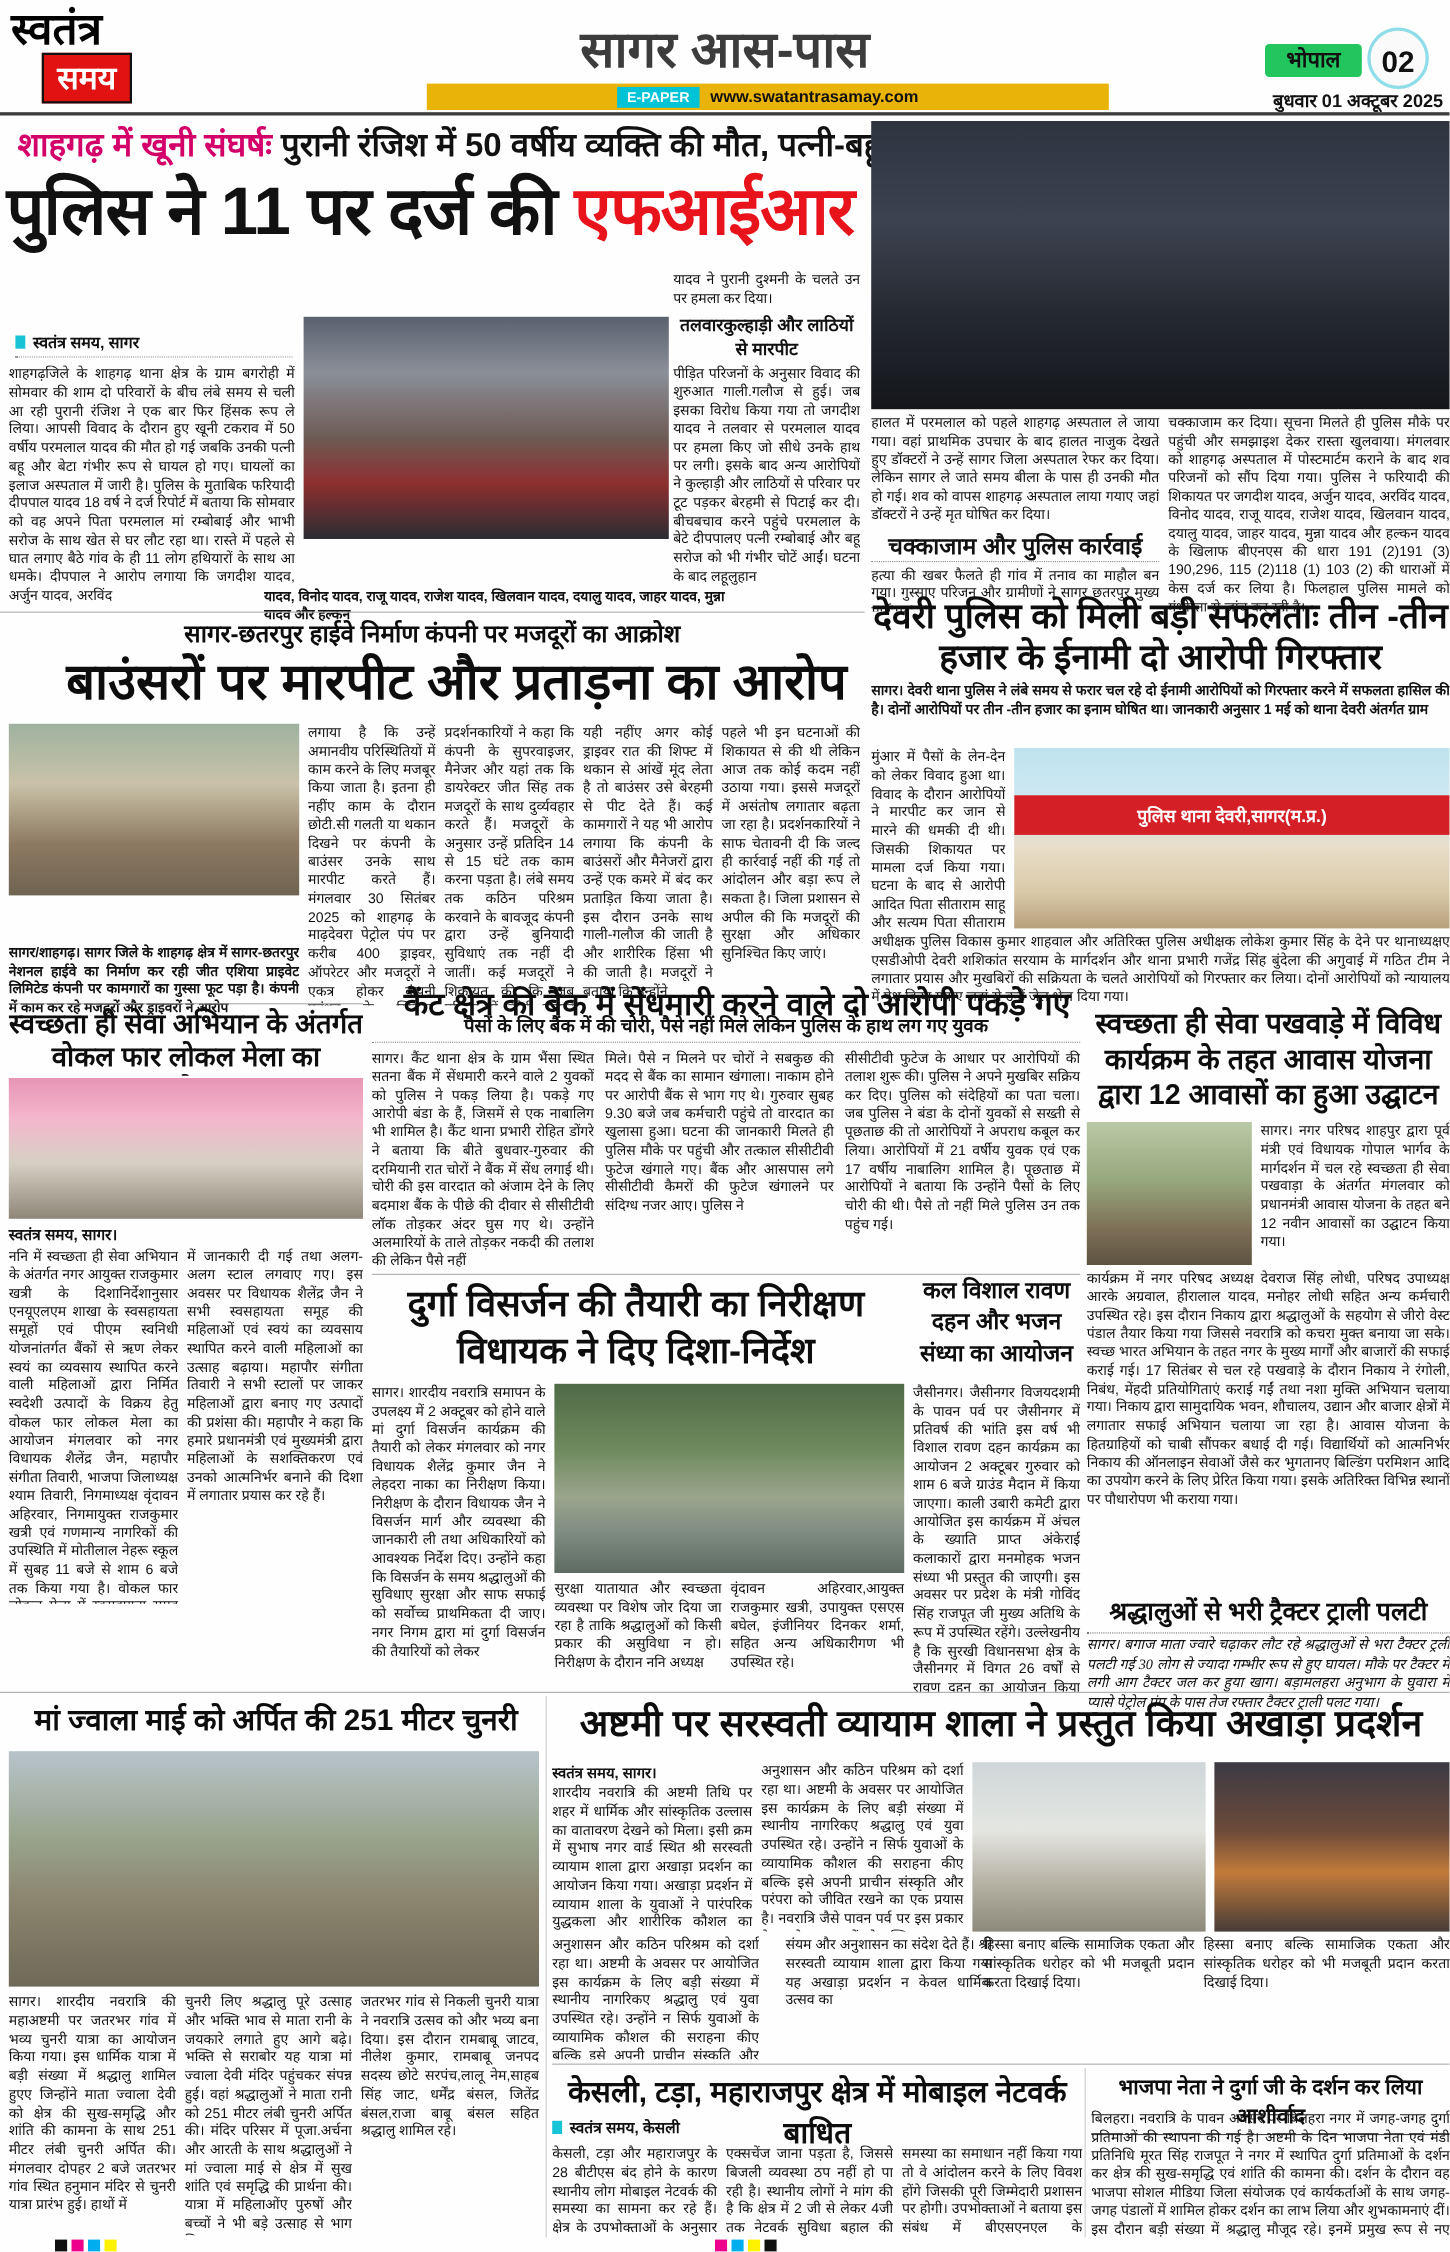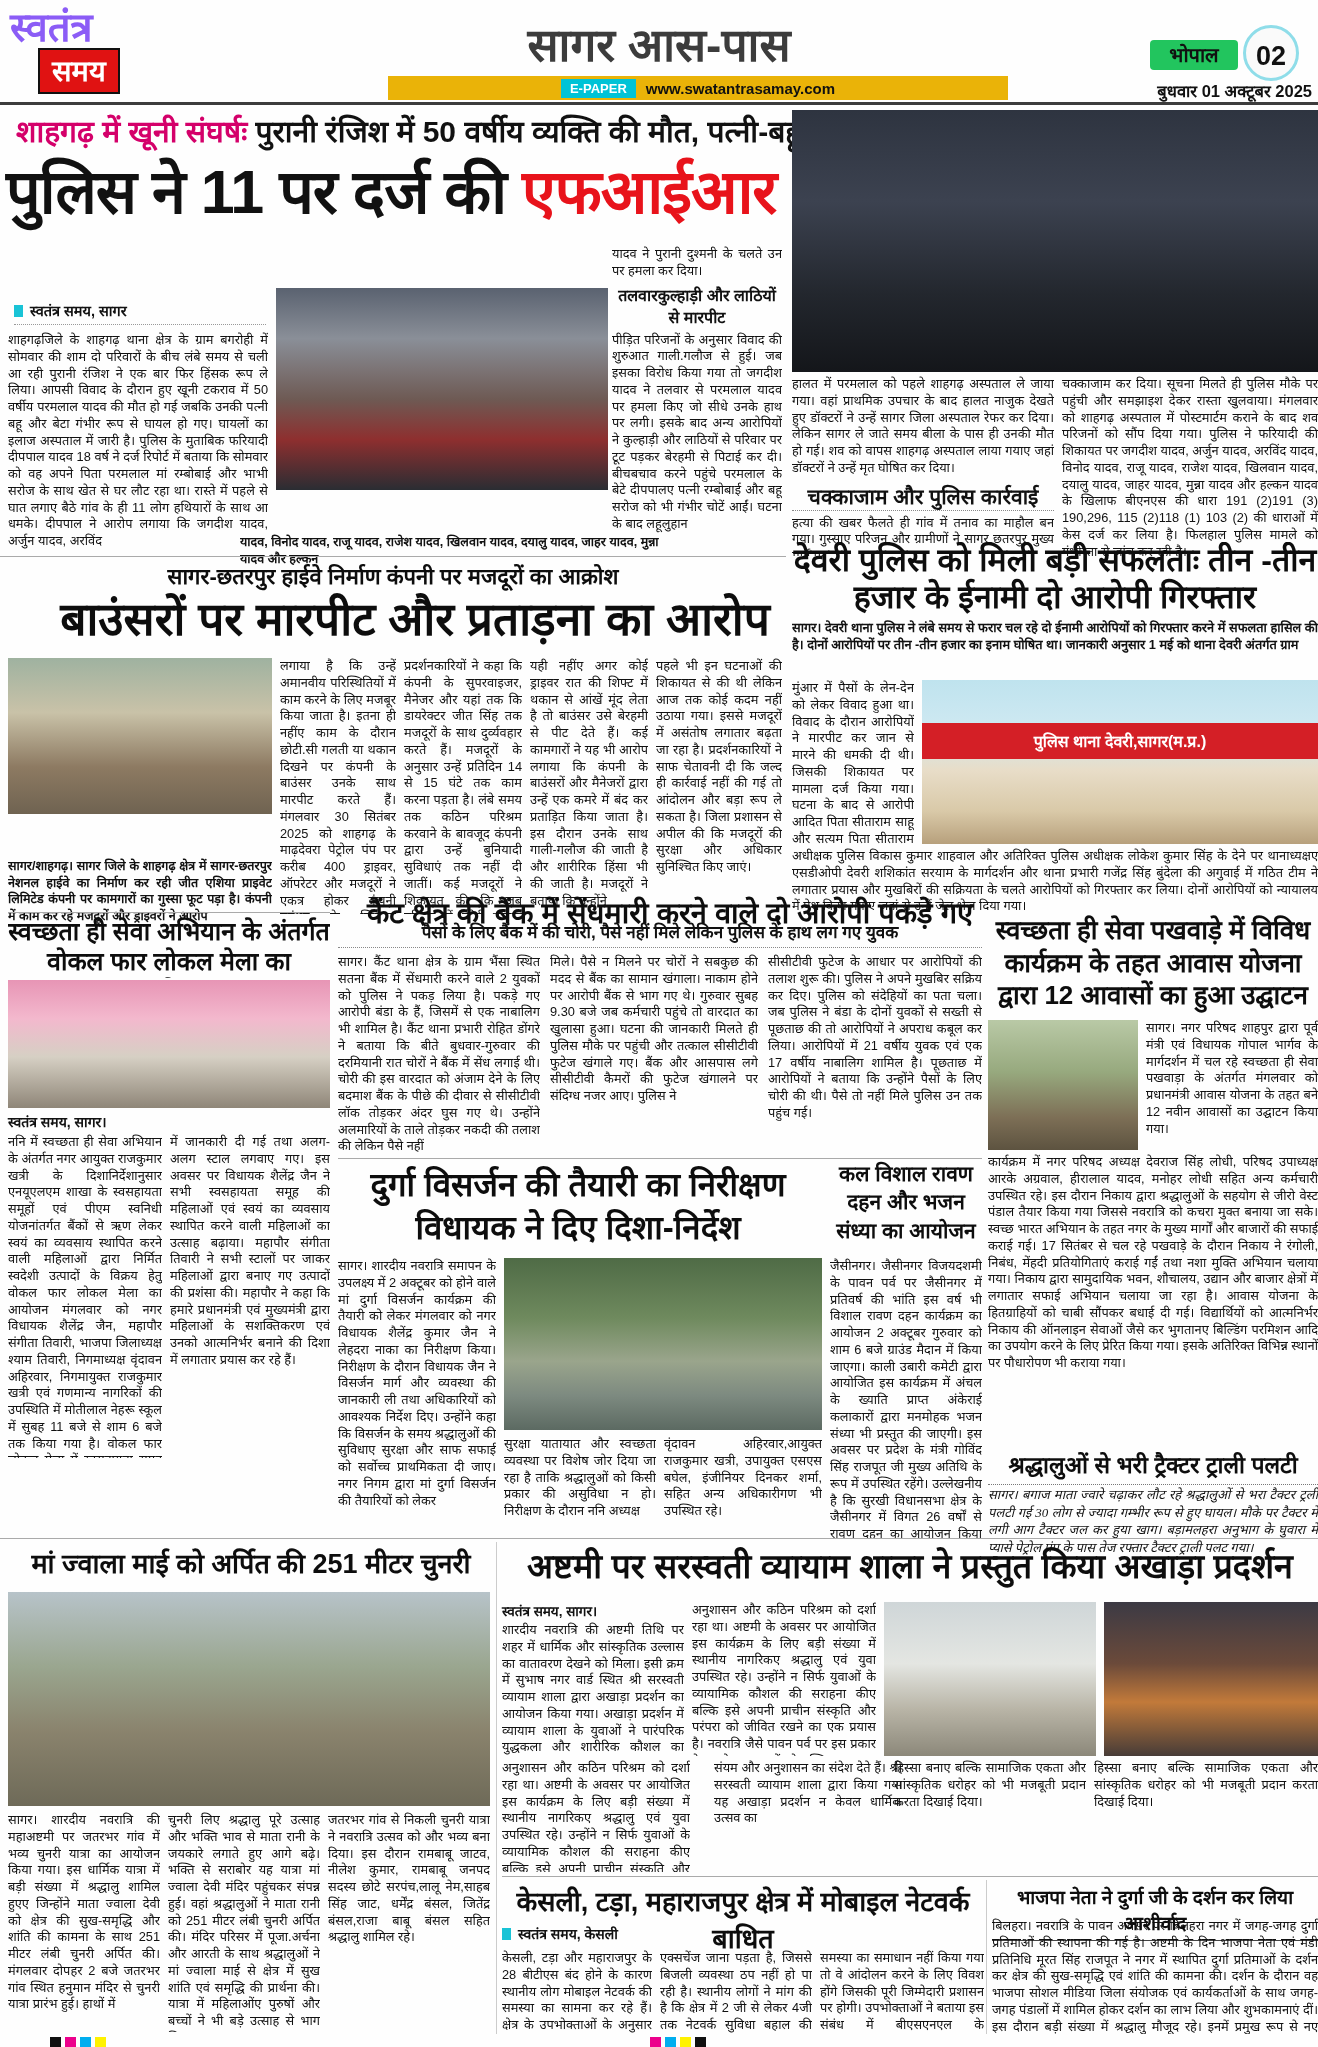--- a/index.html
+++ b/index.html
@@ -29,21 +29,21 @@
           display:flex;align-items:center;justify-content:center;font-weight:bold;font-size:16px;}
   .rule{background:#aaa;}
   .reg{width:11px;height:11px;display:inline-block;margin-right:4px;}
 </style>
 </head>
 <body>
 
 <div class="page">
 
   <div class="abs" style="left:10px;top:6px;width:170px;height:96px;">
-    <div style="font-size:40px;font-weight:bold;color:#8b5cf6;line-height:1.05;">स्वतंत्र</div>
+    <div style="font-size:40px;font-weight:bold;color:#000000;line-height:1.05;">स्वतंत्र</div>
     <div style="display:inline-block;background:#e01212;color:#fff;font-weight:bold;font-size:29px;padding:0 12px 3px 12px;border:2px solid #111;margin-left:28px;">समय</div>
   </div>
   <div class="abs ctr" style="left:300px;top:12px;width:718px;font-size:46px;font-weight:bold;color:#3c3c3c;">सागर आस-पास</div>
   <div class="abs ctr" style="left:1150px;top:40px;width:88px;height:30px;background:#22c55e;border-radius:4px;font-weight:bold;font-size:20px;line-height:30px;">भोपाल</div>
   <div class="abs ctr" style="left:1243px;top:25px;width:56px;height:56px;border:3px solid #8fdde9;border-radius:50%;background:#fafafa;font-weight:bold;font-size:27px;line-height:56px;">02</div>
   <div class="abs" style="left:388px;top:76px;width:620px;height:24px;background:#eab308;display:flex;align-items:center;justify-content:center;gap:10px;">
     <span style="background:#00c3d6;color:#fff;font-weight:bold;font-size:13px;padding:2px 9px;">E-PAPER</span>
     <span style="font-weight:bold;font-size:15px;">www.swatantrasamay.com</span>
   </div>
   <div class="abs" style="left:1090px;top:79px;width:222px;text-align:right;font-weight:bold;font-size:16.5px;">बुधवार 01 अक्टूबर 2025</div>

